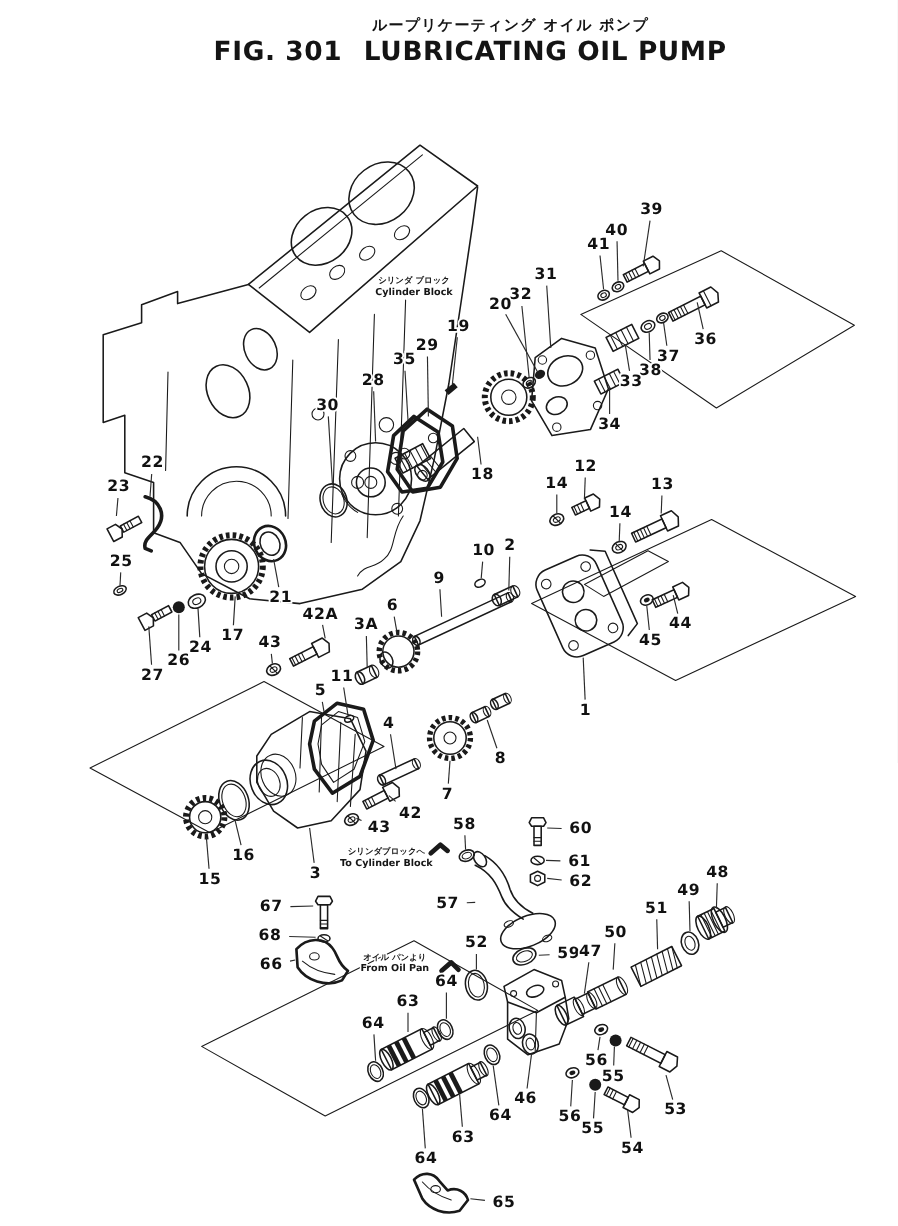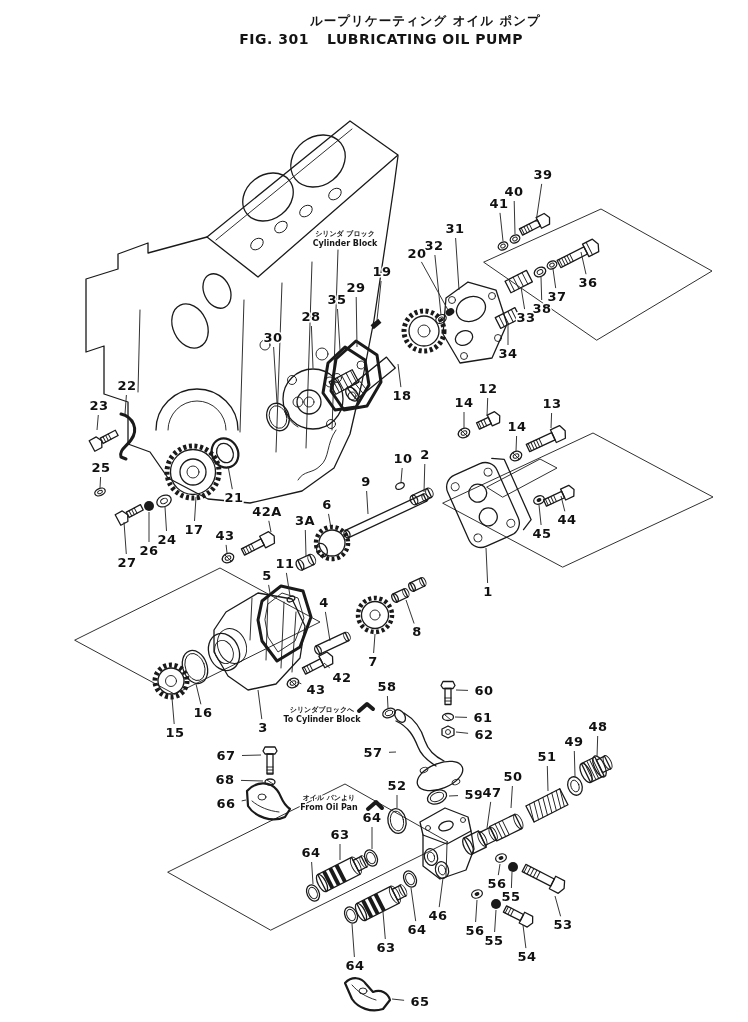--- a/index.html
+++ b/index.html
@@ -1,21 +1,21 @@
 <!DOCTYPE html>
 <html><head>
 <meta charset="utf-8">
 <style>
   html,body{margin:0;padding:0;background:#f2f2f2;}
   .page{position:relative;width:748px;height:1022px;background:#ffffff;overflow:hidden;
         font-family:"DejaVu Sans",sans-serif;color:#141414;}
   .title-jp{position:absolute;top:13px;left:310px;width:220px;text-align:center;
             font-size:12.5px;font-weight:bold;letter-spacing:1px;white-space:nowrap;}
-  .title-en{position:absolute;top:31px;left:178px;width:345px;text-align:right;
-            font-size:14px;font-weight:bold;letter-spacing:0.5px;white-space:nowrap;}
+  .title-en{position:absolute;top:31px;left:178px;width:345px;text-align:center;
+            font-size:22px;font-weight:bold;letter-spacing:0.5px;white-space:nowrap;}
   .title-en .fig{margin-right:18px;}
   svg{position:absolute;top:0;left:0;}
   .ln{fill:none;stroke:#1a1a1a;stroke-width:1.3;stroke-linecap:round;stroke-linejoin:round;}
   .thin{stroke-width:0.9;}
   .g2{stroke-width:2.2;}
   .g3{stroke-width:3;}
   .c4{stroke-width:4;}
   .dk{fill:#1a1a1a;stroke:none;}
   .wh{fill:#ffffff;}
   .teeth{fill:none;stroke:#1a1a1a;stroke-dasharray:3 2.6;}

